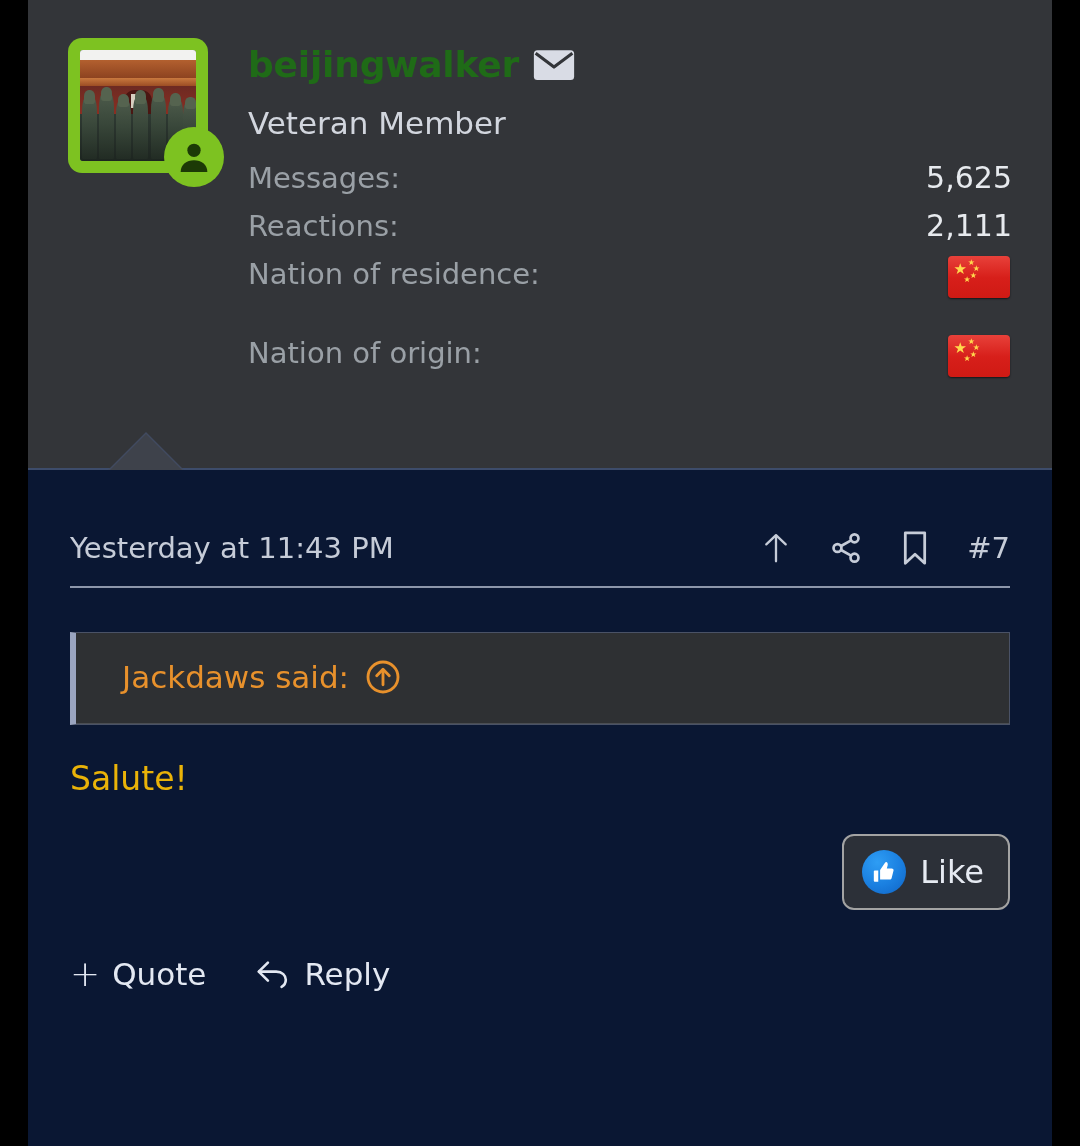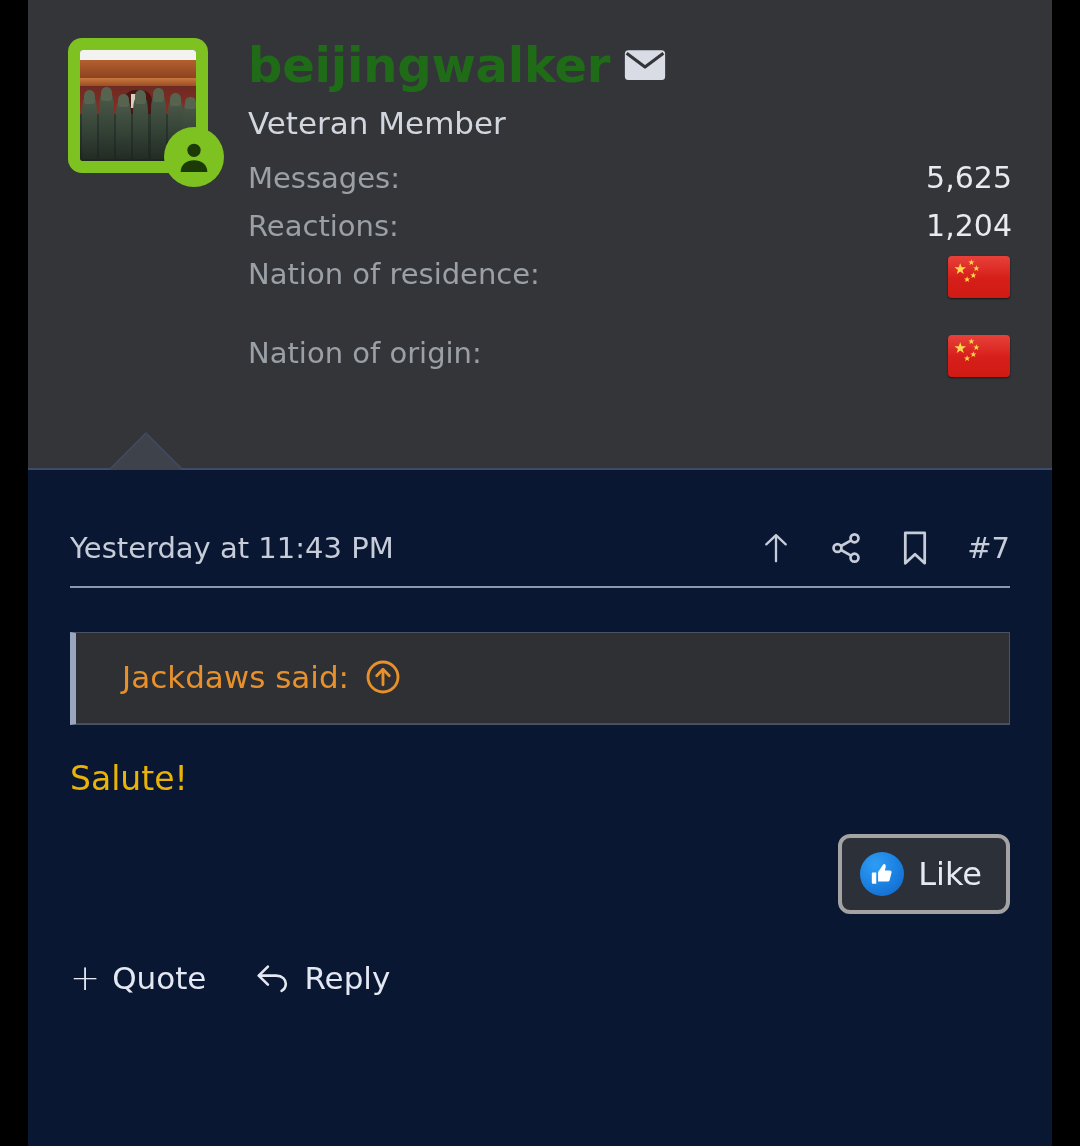--- a/index.html
+++ b/index.html
@@ -118,21 +118,21 @@
     right: 30px;
   }
 
   .username-row {
     display: flex;
     align-items: center;
     gap: 14px;
     height: 54px;
   }
   .username {
-    font-size: 48px;
+    font-size: 36px;
     font-weight: bold;
     color: #1f6b17;
     letter-spacing: -0.2px;
     line-height: 1;
   }
   .mail-icon { display: block; width: 42px; height: 32px; }
 
   .user-title {
     margin-top: 14px;
     font-size: 31px;
@@ -268,21 +268,21 @@
   .reaction-bar {
     margin-top: 36px;
     display: flex;
     justify-content: flex-end;
   }
   .like-button {
     display: inline-flex;
     align-items: center;
     gap: 14px;
     background: #2c3038;
-    border: 4px solid #a3a3a3;
+    border: 2px solid #a3a3a3;
     border-radius: 12px;
     padding: 14px 24px 14px 18px;
     cursor: pointer;
   }
   .like-icon {
     width: 44px; height: 44px;
     border-radius: 50%;
     background: radial-gradient(circle at 35% 28%, #2e9df4 0%, #1a7fe0 55%, #0f63c4 100%);
     display:flex; align-items:center; justify-content:center;
   }
@@ -371,21 +371,21 @@
 
         <div class="stats">
 
           <div class="stat-row">
             <span class="stat-label">Messages:</span>
             <span class="stat-value">5,625</span>
           </div>
 
           <div class="stat-row">
             <span class="stat-label">Reactions:</span>
-            <span class="stat-value">1,204</span>
+            <span class="stat-value">2,111</span>
           </div>
 
           <div class="stat-row tall">
             <span class="stat-label">Nation of residence:</span>
             <span class="flag">
               <span class="bigstar">★</span>
               <span class="smstar s-a">★</span>
               <span class="smstar s-b">★</span>
               <span class="smstar s-c">★</span>
               <span class="smstar s-d">★</span>

